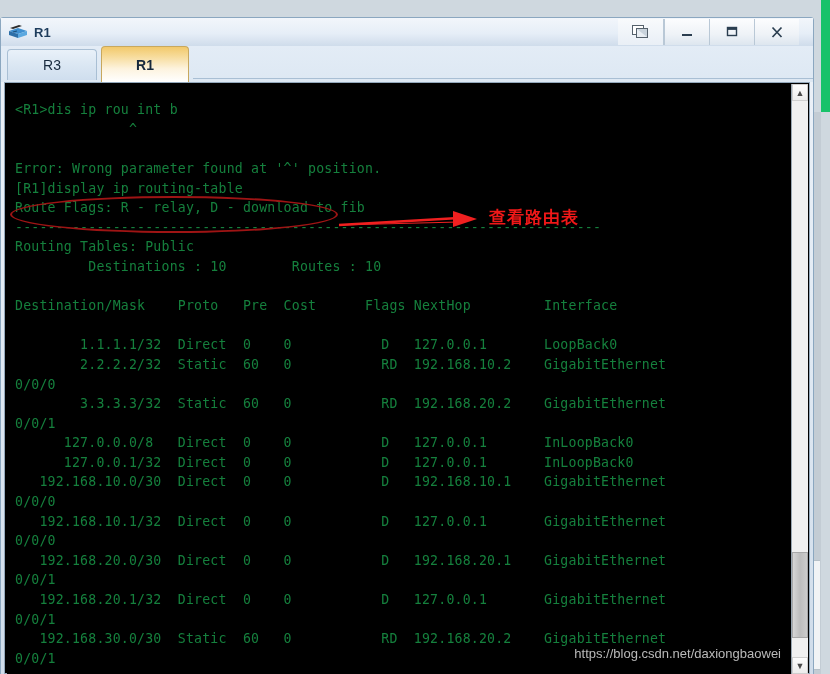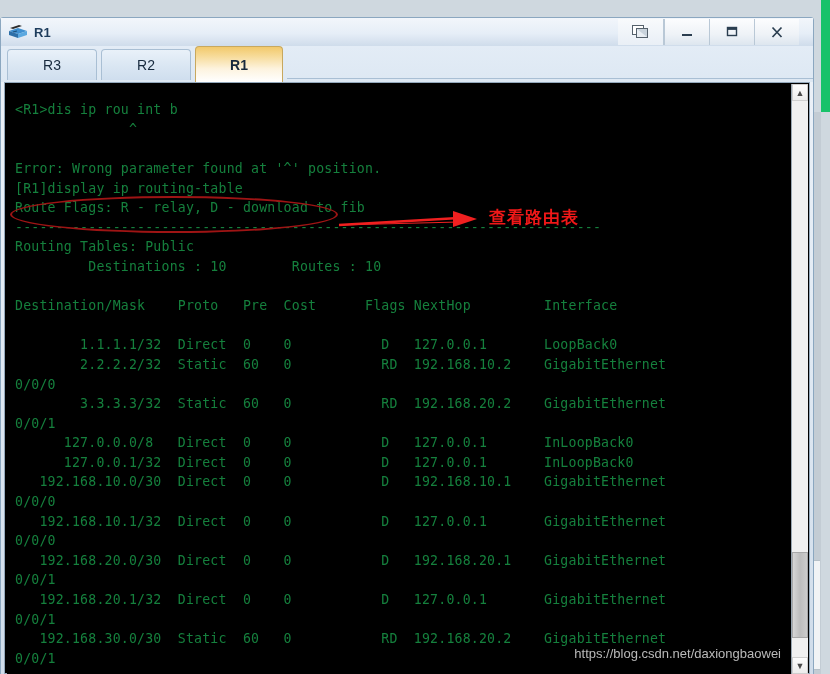--- a/index.html
+++ b/index.html
@@ -239,21 +239,20 @@
         <div class="winbtn">
           <svg width="14" height="13" viewBox="0 0 14 13">
             <path d="M2.5 1.5 L11.5 11 M11.5 1.5 L2.5 11" stroke="#2b3e50" stroke-width="1.7" fill="none"></path>
           </svg>
         </div>
       </div>
     </div>
 
     <div id="tabstrip">
       <div class="tab">R3</div>
-      <div class="tab">R2</div>
       <div class="tab active">R1</div>
       <div id="tab-filler"></div>
     </div>
 
     <div id="console-frame">
 
       <pre id="console"><div class="line">&lt;R1&gt;dis ip rou int b</div><div class="line">              ^</div><div class="line">&nbsp;</div><div class="line">Error: Wrong parameter found at '^' position.</div><div class="line">[R1]display ip routing-table</div><div class="line">Route Flags: R - relay, D - download to fib</div><div class="line">------------------------------------------------------------------------</div><div class="line">Routing Tables: Public</div><div class="line">         Destinations : 10        Routes : 10</div><div class="line">&nbsp;</div><div class="line">Destination/Mask    Proto   Pre  Cost      Flags NextHop         Interface</div><div class="line">&nbsp;</div><div class="line">        1.1.1.1/32  Direct  0    0           D   127.0.0.1       LoopBack0</div><div class="line">        2.2.2.2/32  Static  60   0           RD  192.168.10.2    GigabitEthernet</div><div class="line">0/0/0</div><div class="line">        3.3.3.3/32  Static  60   0           RD  192.168.20.2    GigabitEthernet</div><div class="line">0/0/1</div><div class="line">      127.0.0.0/8   Direct  0    0           D   127.0.0.1       InLoopBack0</div><div class="line">      127.0.0.1/32  Direct  0    0           D   127.0.0.1       InLoopBack0</div><div class="line">   192.168.10.0/30  Direct  0    0           D   192.168.10.1    GigabitEthernet</div><div class="line">0/0/0</div><div class="line">   192.168.10.1/32  Direct  0    0           D   127.0.0.1       GigabitEthernet</div><div class="line">0/0/0</div><div class="line">   192.168.20.0/30  Direct  0    0           D   192.168.20.1    GigabitEthernet</div><div class="line">0/0/1</div><div class="line">   192.168.20.1/32  Direct  0    0           D   127.0.0.1       GigabitEthernet</div><div class="line">0/0/1</div><div class="line">   192.168.30.0/30  Static  60   0           RD  192.168.20.2    GigabitEthernet</div><div class="line">0/0/1</div><div class="line">&nbsp;</div></pre>
 
       <div id="annot-layer">
         <div id="ellipse"></div>

